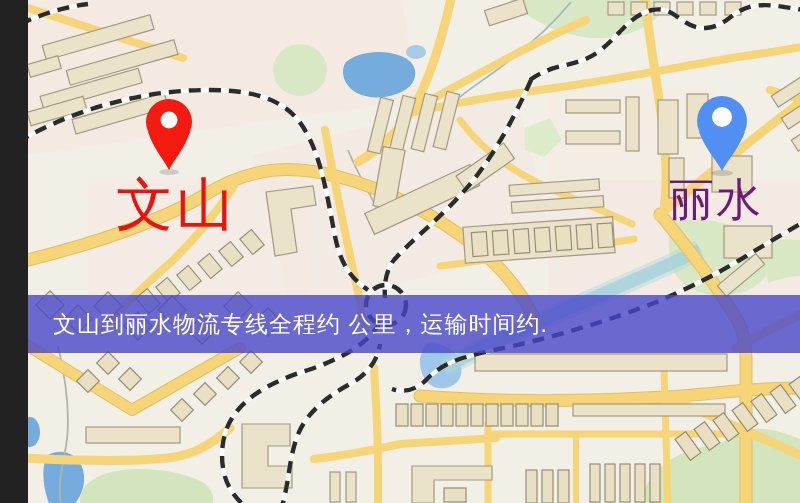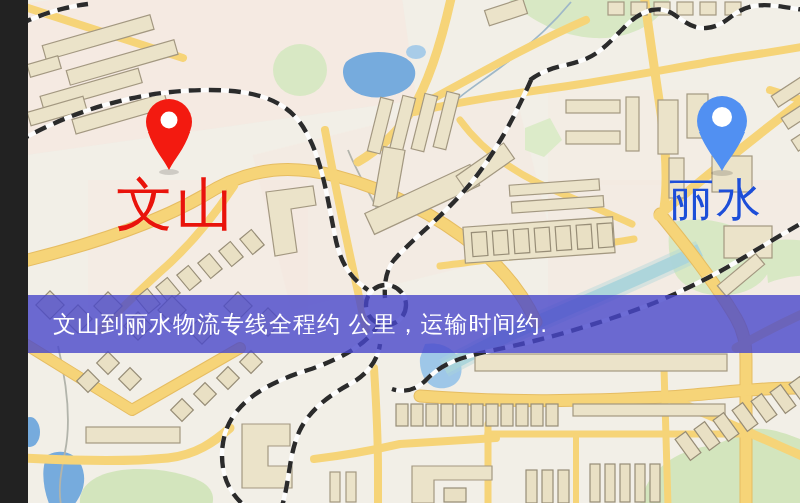--- a/index.html
+++ b/index.html
@@ -12,21 +12,21 @@
   .bldg2{fill:#e9e0c4;stroke:#978d77;stroke-width:1.2;}
   .road{stroke:#f6d478;fill:none;stroke-linecap:round;stroke-linejoin:round;}
   .roadc{stroke:#e6bd62;fill:none;stroke-linecap:round;stroke-linejoin:round;}
   .rwb{stroke:#fdfdfd;stroke-width:4.4;fill:none;}
   .rwd{stroke:#2b2b2b;stroke-width:4.4;fill:none;stroke-dasharray:12 8;}
   .stream{stroke:#b2b4ab;stroke-width:1.8;fill:none;}
   .park{fill:#d8e8c4;stroke:none;}
   .map-label{position:absolute;line-height:1;font-weight:500;white-space:nowrap;
     text-shadow:0 0 2px rgba(255,255,255,.35);}
   .origin-label{left:88px;top:176px;font-size:57px;letter-spacing:3px;color:#e9130b;}
-  .dest-label{left:641px;top:177px;font-size:45px;letter-spacing:2px;color:#1d4ed8;text-align:center;}
+  .dest-label{left:641px;top:177px;font-size:45px;letter-spacing:2px;color:#701a75;text-align:center;}
   .banner{position:absolute;left:0;top:295px;width:800px;height:58px;
     background:rgba(73,71,202,0.80);}
   .banner span{display:block;padding-left:25px;line-height:58px;font-size:23px;
     letter-spacing:1px;color:#ffffff;}
 </style>
 </head>
 <body>
 
 <div class="stage">
 

